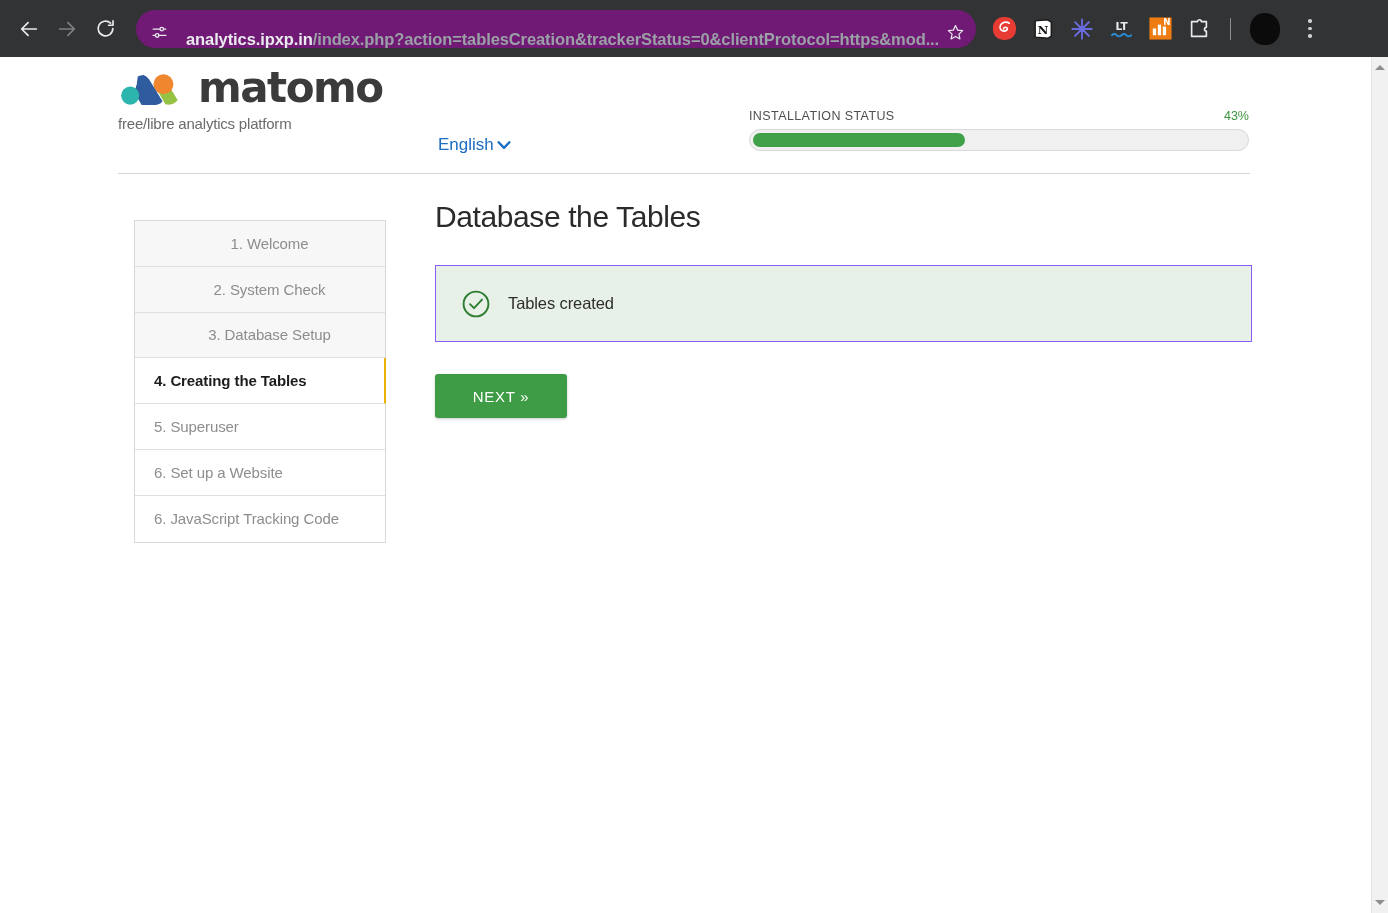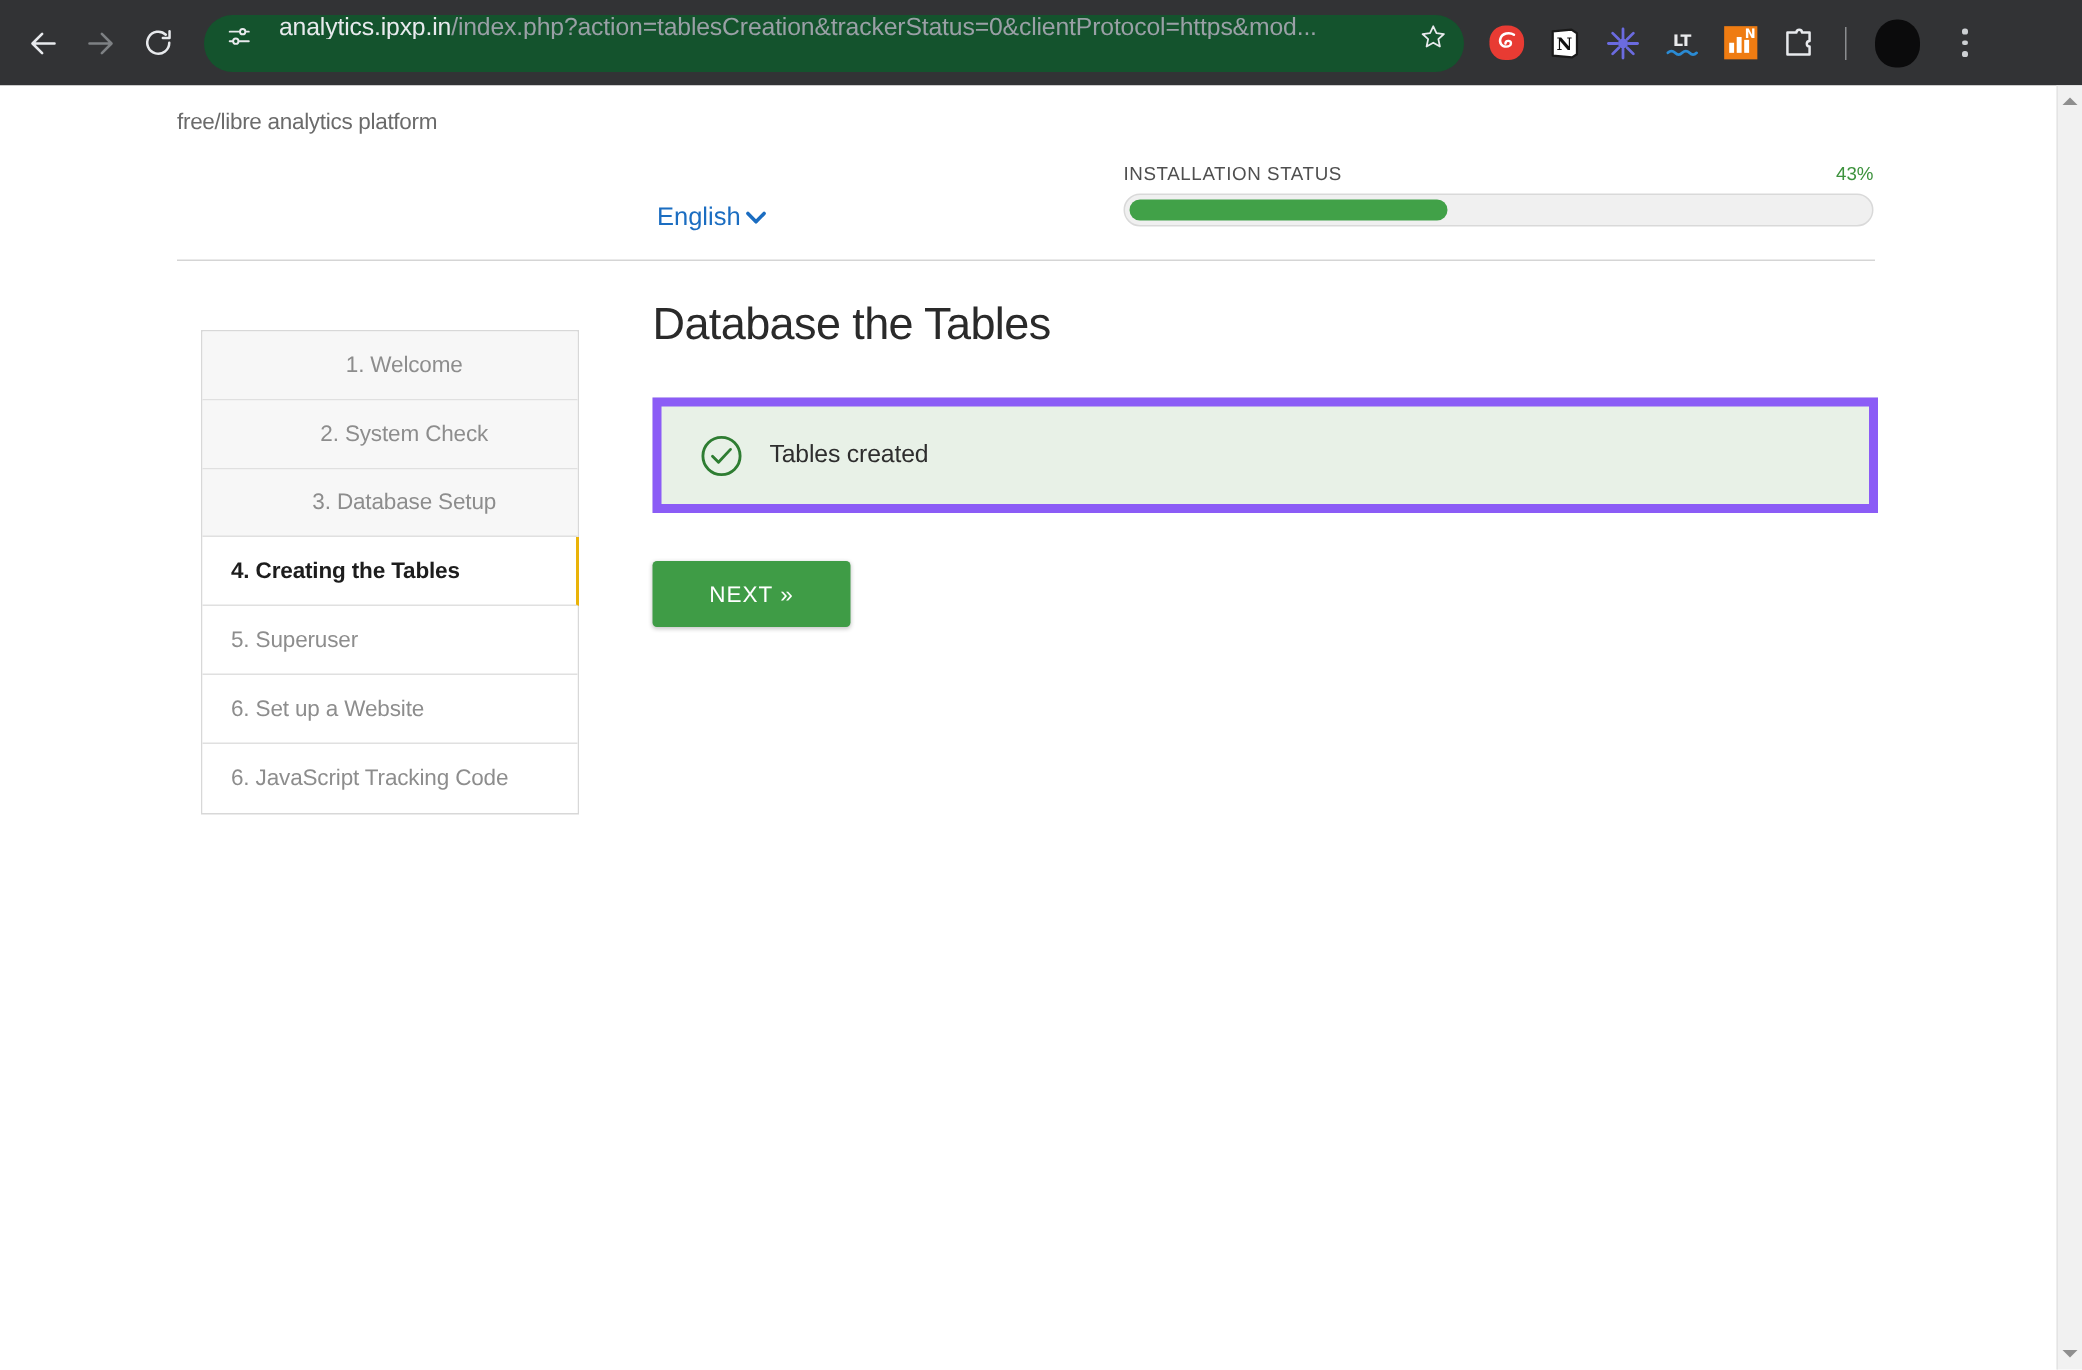--- a/index.html
+++ b/index.html
@@ -27,25 +27,26 @@
     display: flex; align-items: center; justify-content: center;
     border-radius: 50%;
     flex: 0 0 auto;
   }
   .nav-btn svg { display: block; }
 
   .omnibox {
     margin-left: 12px;
     height: 38px;
     flex: 0 0 840px;
-    background: #14532d;
+    background: #701a75;
     border-radius: 19px;
-    display: flex; align-items: flex-start;
+    display: flex; align-items: flex-end;
     padding: 0 6px 0 8px;
     overflow: hidden;
+    font-weight: bold;
   }
   .site-info {
     width: 30px; height: 30px;
     flex: 0 0 auto;
     display: flex; align-items: center; justify-content: center;
     border-radius: 50%;
   }
   .url-text {
     flex: 1 1 auto;
     margin-left: 12px;
@@ -259,21 +260,21 @@
     color: #2a2a2a;
     letter-spacing: -0.4px;
     line-height: 1;
     margin-top: -18px;
   }
   .notice {
     margin-top: 33px;
     width: 817px;
     min-height: 77px;
     background: #e8f1e7;
-    border: 6px solid #8b5cf6;
+    border: 1px solid #8b5cf6;
     display: flex; align-items: center;
     padding-left: 25px;
   }
   .notice-icon {
     width: 30px; height: 30px;
     flex: 0 0 auto;
     display: flex; align-items: center; justify-content: center;
   }
   .notice-text {
     margin-left: 17px;
@@ -411,20 +412,31 @@
 </div>
 
 <div class="viewport">
 
   <div class="page">
     <div class="page-inner">
 
       <div class="site-header">
 
         <div class="logo-block">
+          <div class="logo-row">
+            <svg class="logo-mark" viewBox="0 0 72 40">
+              <path d="M8 36 L26 6 L40 30 L34 38 L24 38 L16 24 L8 36 Z" fill="#2f5c9e"></path>
+              <path d="M26 6 L44 36 L30 38 L18 18 Z" fill="#2f5c9e"></path>
+              <path d="M47 8 L62 33 Q57 39 49 37 L38 18 Z" fill="#95c243"></path>
+              <circle cx="47" cy="16" r="10.5" fill="#f0862d"></circle>
+              <circle cx="12" cy="28" r="9.5" fill="#2bb5ac"></circle>
+              <path d="M20 8 Q27 4 32 11 L46 34 Q41 40 33 37 L19 15 Z" fill="#2f5c9e"></path>
+            </svg>
+            <div class="logo-word">matomo</div>
+          </div>
           <div class="logo-tagline">free/libre analytics platform</div>
         </div>
 
         <div class="lang-select">
           <span>English</span>
           <span class="lang-chevron">
             <svg width="18" height="18" viewBox="0 0 20 20">
               <path d="M4 7l6 6.2L16 7" fill="none" stroke="#1b6dc1" stroke-width="2.6" stroke-linecap="round" stroke-linejoin="round"></path>
             </svg>
           </span>

